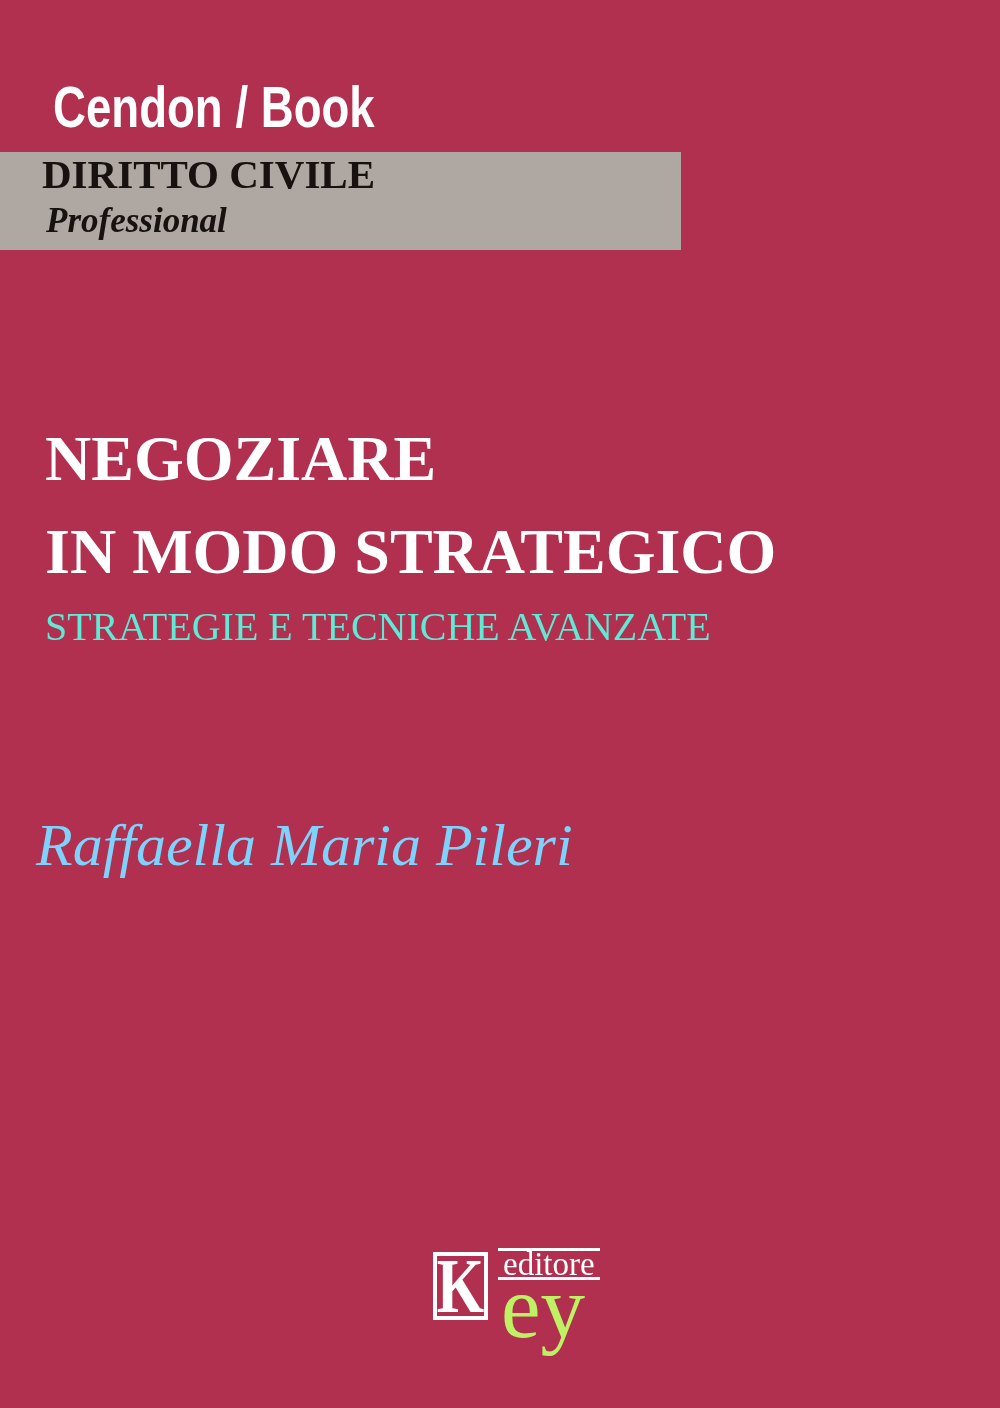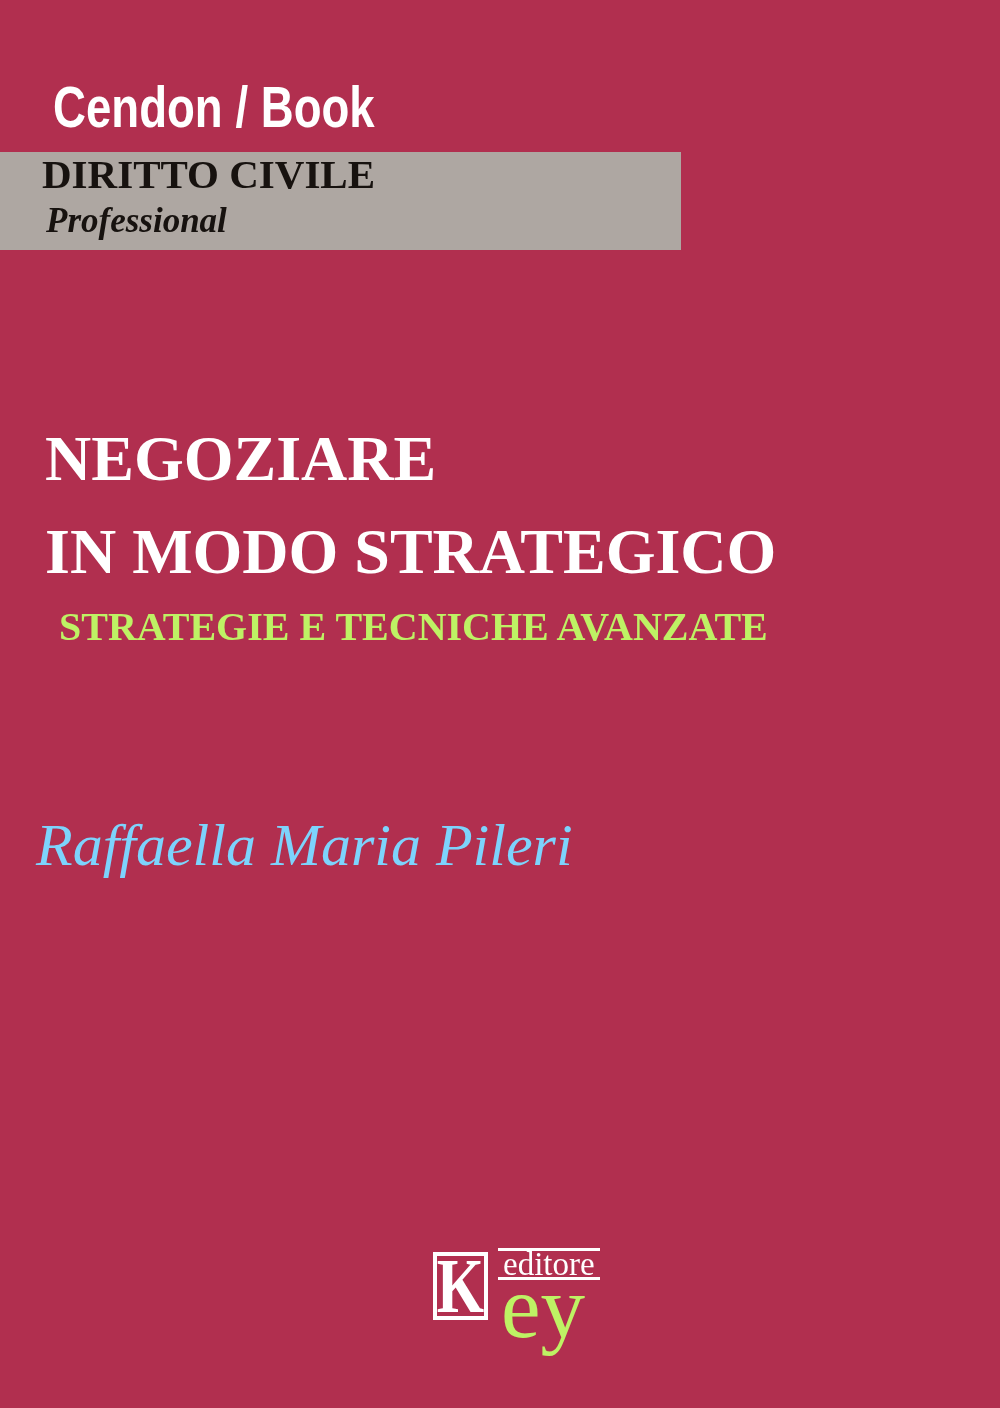--- a/index.html
+++ b/index.html
@@ -70,26 +70,26 @@
     line-height: 1;
     white-space: nowrap;
     color: #ffffff;
   }
   .title-line.l1 { top: 427px; }
   .title-line.l2 { top: 520px; }
 
   
   .subtitle-line {
     position: absolute;
-    left: 59px;
+    left: 45px;
     font-size: 40px;
-    font-weight: 700;
+    font-weight: 400;
     line-height: 1;
     white-space: nowrap;
-    color: #bef264;
+    color: #5eead4;
   }
   .subtitle-line.l1 { top: 607px; }
   .subtitle-line.l2 { top: 655px; }
 
   
   .author {
     position: absolute;
     left: 36px;
     top: 815px;
     font-size: 60px;

